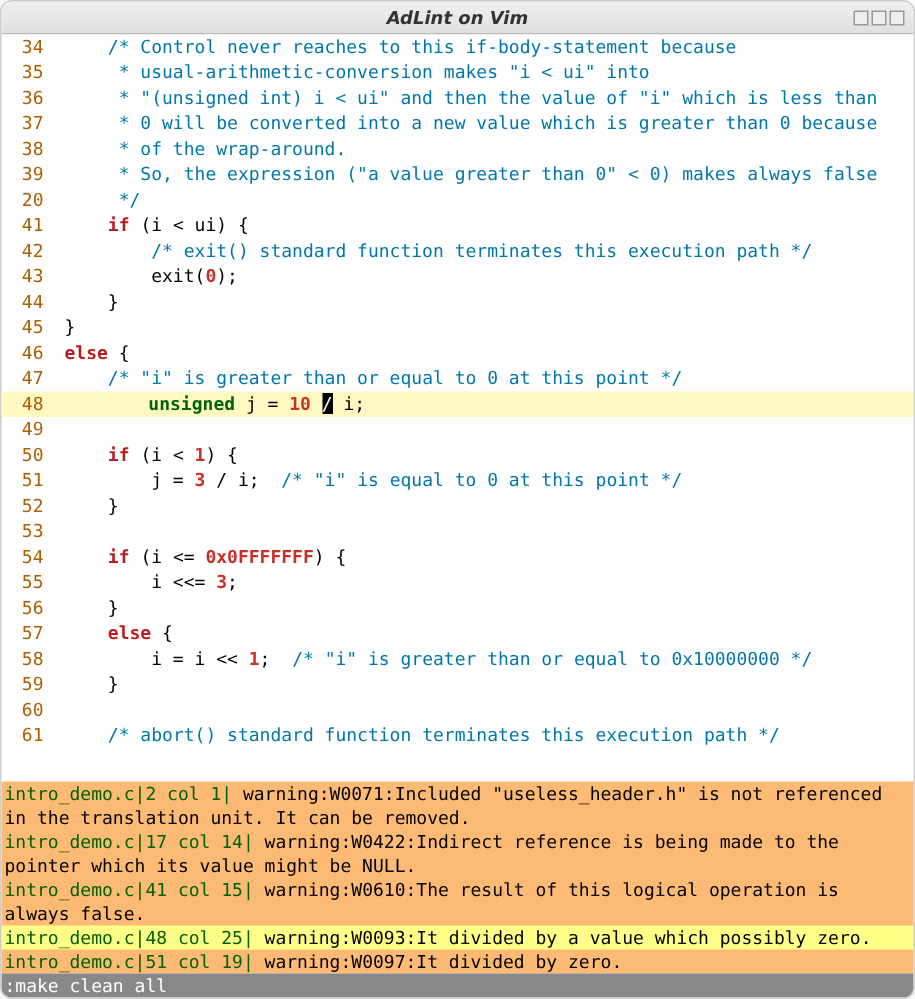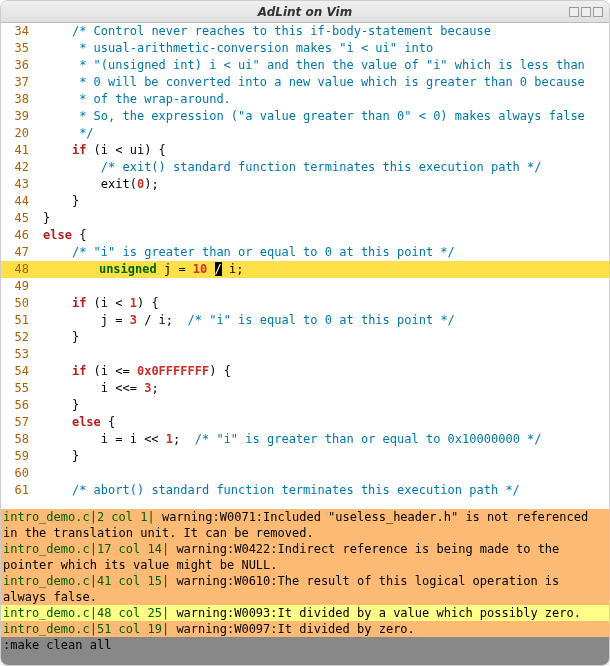--- a/index.html
+++ b/index.html
@@ -4,36 +4,36 @@
 <style>
   * { margin:0; padding:0; box-sizing:border-box; }
   body { font-family:"DejaVu Sans Mono","Consolas",monospace; font-size:12px; background:#fff; width:610px; height:666px; overflow:hidden; border:1px solid #ccc; border-radius:8px; box-shadow:0 2px 8px rgba(0,0,0,0.1); }
   .titlebar { height:22px; background:linear-gradient(#f0f0f0,#e0e0e0); border-bottom:1px solid #bbb; display:flex; align-items:center; justify-content:center; position:relative; border-radius:8px 8px 0 0; }
   .titlebar .title { font-family:"DejaVu Sans",sans-serif; font-weight:bold; font-style:italic; font-size:12px; color:#333; }
   .titlebar .winbtns { position:absolute; right:6px; display:flex; gap:2px; }
   .winbtn { width:10px; height:10px; border:1px solid #999; background:#eee; }
   .editor { display:flex; flex-direction:column; height:calc(100% - 22px); }
   .code-area { flex:1 1 auto; overflow:hidden; background:#fff; }
   .code-line { display:flex; white-space:pre; line-height:17px; height:17px; }
-  .code-line.hl { background:#fde047; }
+  .code-line.hl { background:#fef9c3; }
   .gutter { width:42px; text-align:right; padding-right:14px; color:#af5f00; flex-shrink:0; }
   .code { flex:1; color:#000; }
   .cm  { color:#0077aa; }   
   .kw  { color:#b91c1c; font-weight:bold; }  
   .ty  { color:#006400; font-weight:bold;margin-left:27px; }
   .nm  { color:#c83028; font-weight:bold; }
   .cursor { background:#000; color:#fff; }
   .statusline { background:#005f87; color:#e4e4e4; font-weight:bold; display:flex; height:16px; line-height:16px; }
   .statusline .sl-left { flex:1; padding-left:2px; }
   .statusline .sl-right { padding-right:4px; }
   .qf { background:#fdba74; }
   .qf-line { white-space:pre-wrap; line-height:16px; padding-left:2px; }
   .qf-line .loc { color:#006000; }
   .qf-line.sel { background:#ffff87; }
-  .cmdline { background:#888; color:#000000; height:28px; line-height:16px; padding-left:2px; }
+  .cmdline { background:#888; color:#ffffff; height:16px; line-height:16px; padding-left:2px; }
 </style>
 </head>
 <body>
 
 <div class="titlebar">
   <span class="title">AdLint on Vim</span>
   <div class="winbtns">
     <span class="winbtn"></span>
     <span class="winbtn"></span>
     <span class="winbtn"></span>

